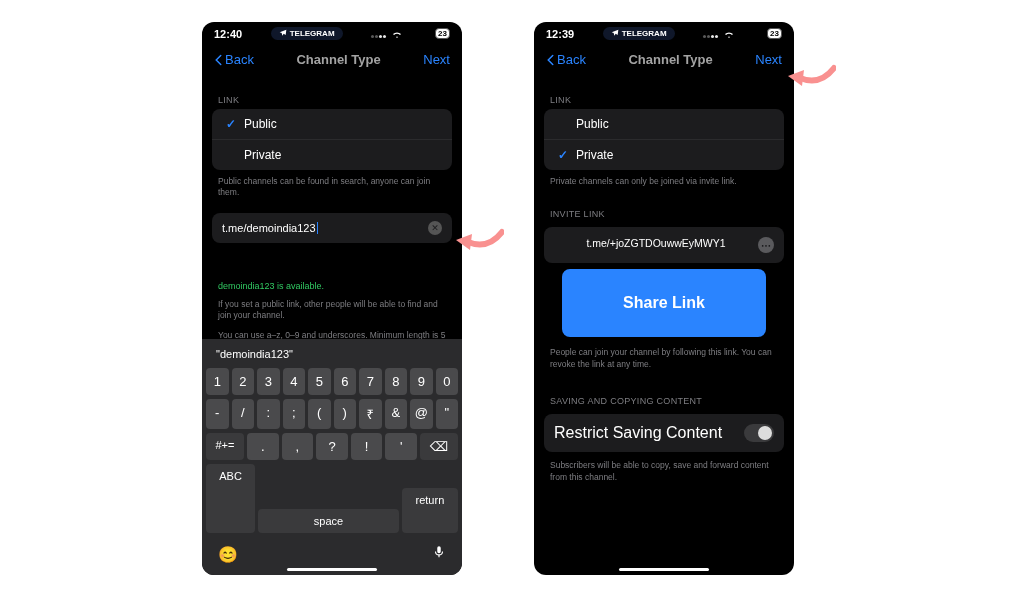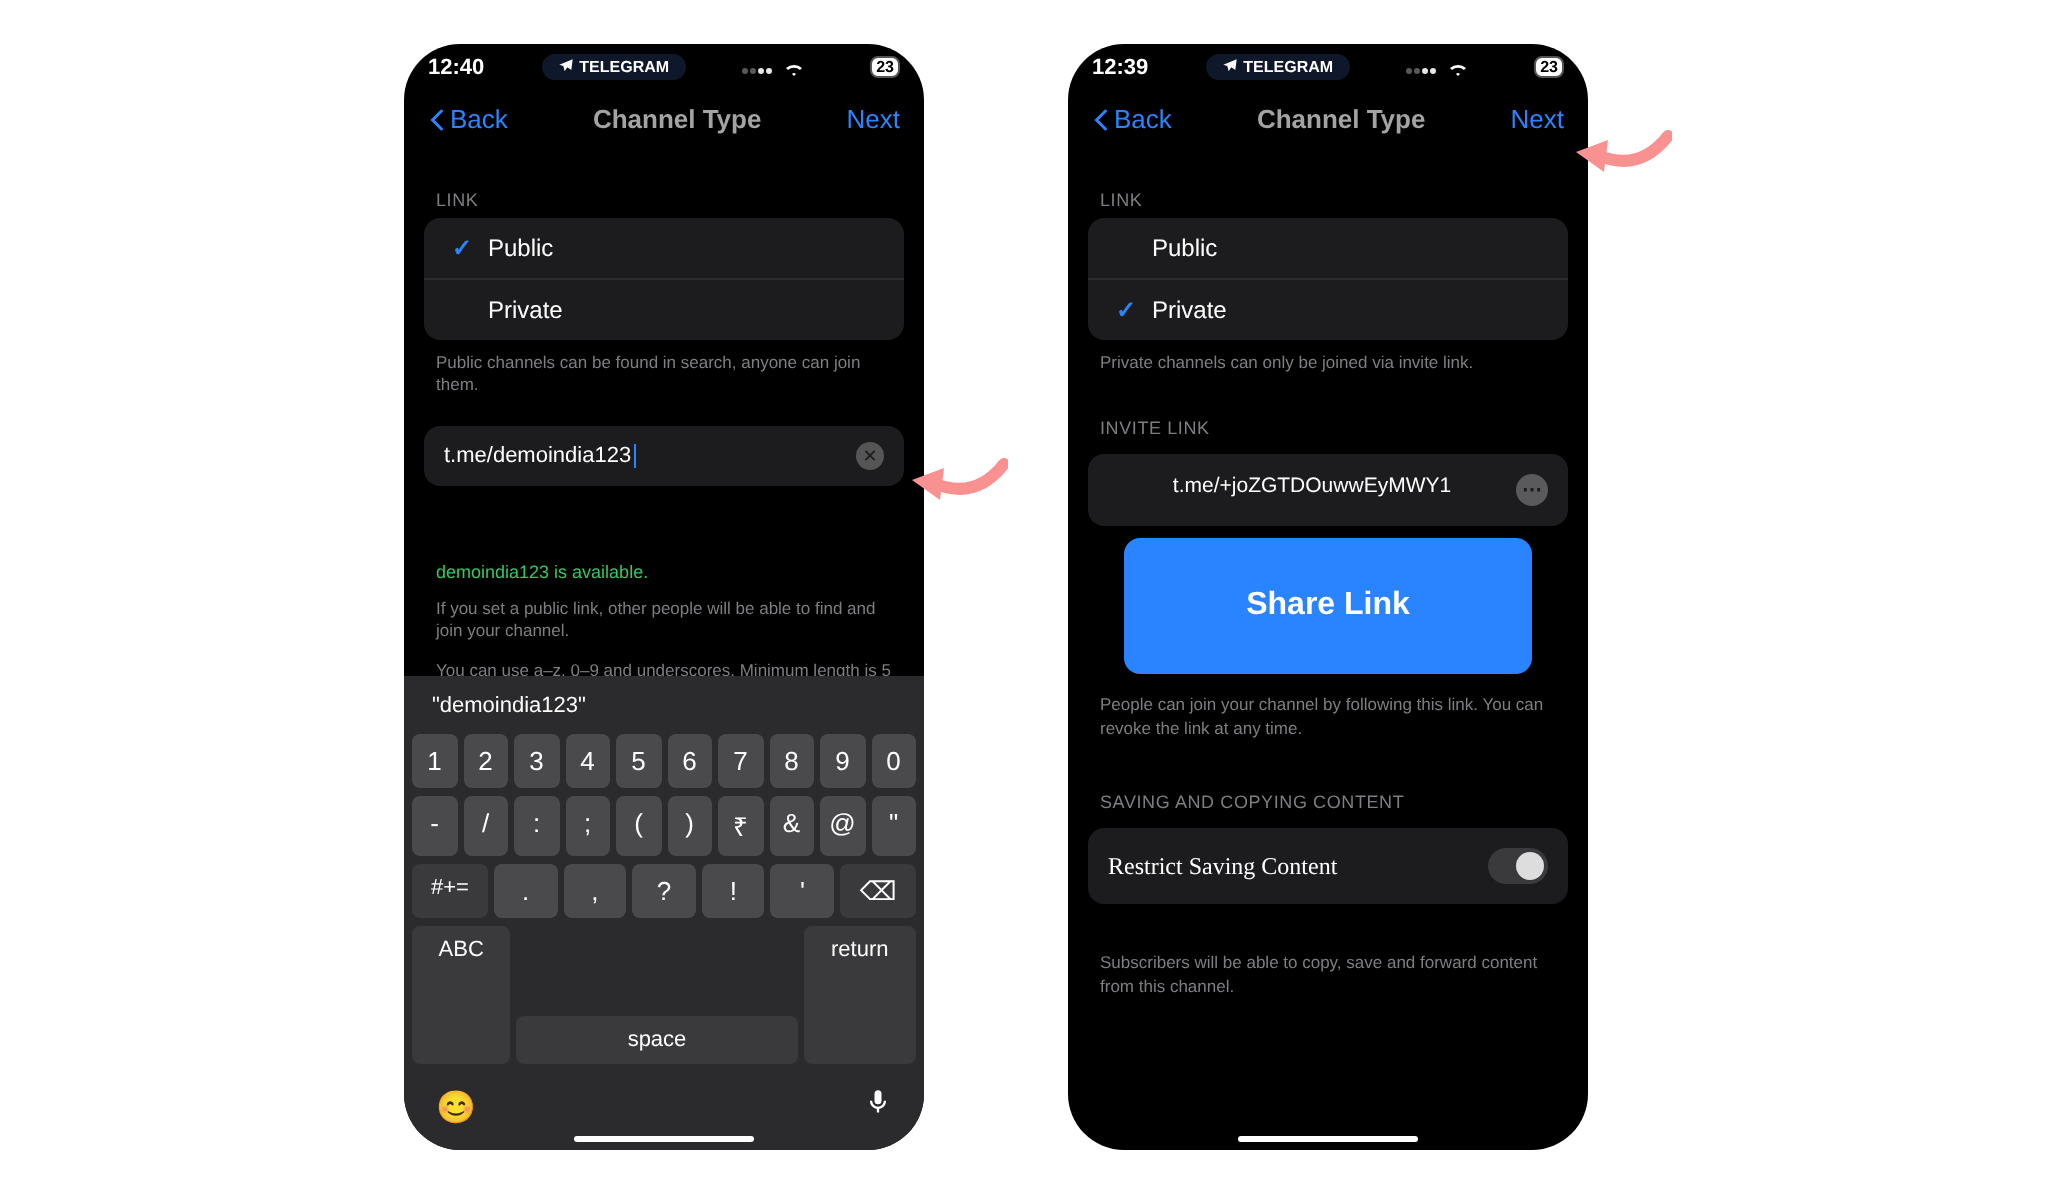--- a/index.html
+++ b/index.html
@@ -9,21 +9,21 @@
     height: 596px;
     font-family: -apple-system, "Helvetica Neue", Arial, sans-serif;
     position: relative;
     overflow: hidden;
   }
   .phone {
     position: absolute;
     width: 260px;
     height: 553px;
     background: #000;
-    border-radius: 28px;
+    border-radius: 12px;
     overflow: hidden;
     color: #fff;
   }
   .phone.left  { left: 202px; top: 22px; }
   .phone.right { left: 534px; top: 22px; }
 
   
   .status-row {
     display: flex;
     align-items: center;
@@ -135,29 +135,28 @@
     color:#fff;
     text-align:center;
     font-size:16px;
     font-weight:600;
     border-radius:8px;
     padding:25px 0;
   }
 
   
   .toggle-row{
-    margin:4px 10px 16px;
+    margin:4px 10px 0;
     background:#1c1c1e;
     border-radius:8px;
     display:flex;
     align-items:center;
     justify-content:space-between;
     padding:10px 10px;
-    font-size:12px;
-    font-family:Liberation Serif, serif;
+    font-size:16px;
   }
   .switch{
     width:30px;height:18px;border-radius:10px;
     background:#3a3a3c;position:relative;
   }
   .switch::after{
     content:"";position:absolute;width:14px;height:14px;
     border-radius:50%;background:#ddd;top:2px;right:2px;
   }
 
@@ -175,21 +174,21 @@
     background:#4a4a4c;
     color:#fff;
     border-radius:4px;
     text-align:center;
     font-size:13px;
     padding:6px 0;
   }
   .key.dark{background:#3a3a3c;}
   .key.dark.small{font-size:11px;}
   .key.space{flex:4;margin-top:45px;}
-  .key.ret{flex:1.6;font-size:11px;}
+  .key.ret{flex:1.6;font-size:11px;margin-top:24px;}
   .key.shift{flex:1.2;}
   .kbd-bottom{display:flex;justify-content:space-between;align-items:center;padding:6px 12px 0;}
   .emoji{font-size:16px;}
   .mic svg{width:14px;height:18px;fill:#fff;}
 
   .home-ind{position:absolute;bottom:4px;left:50%;transform:translateX(-50%);width:90px;height:3px;border-radius:3px;background:#fff;}
 
   
   .annot {
     position:absolute;

